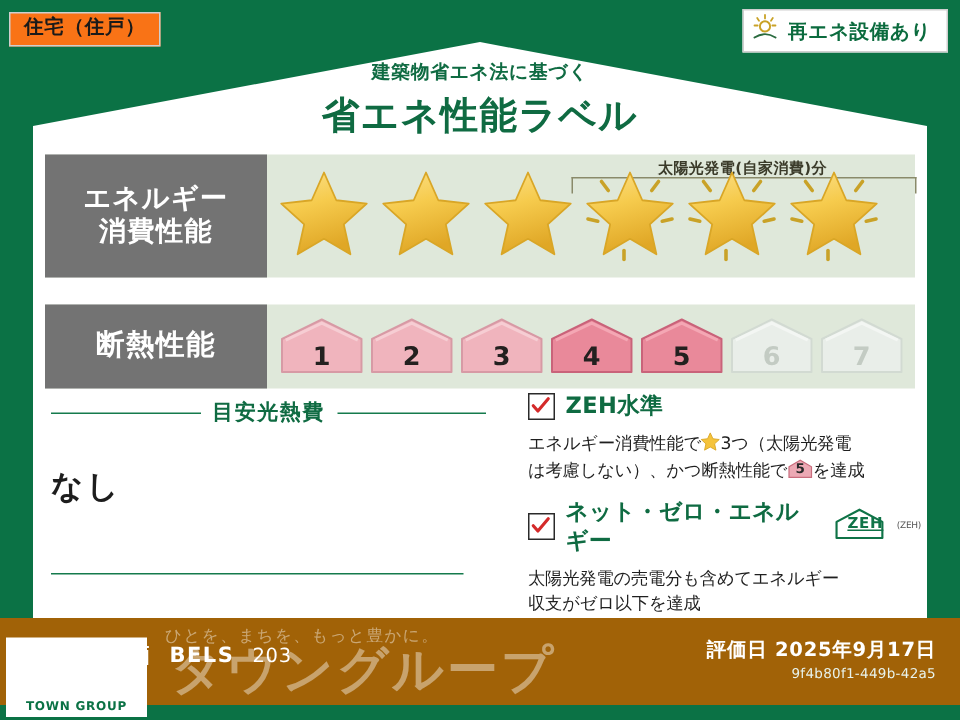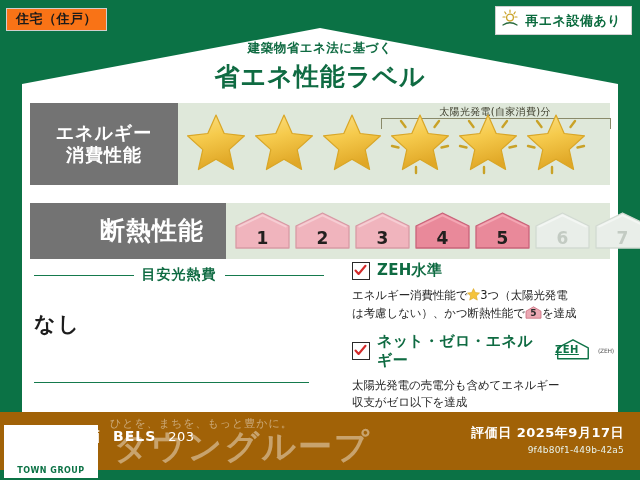--- a/index.html
+++ b/index.html
@@ -52,34 +52,34 @@
   .row-ins{
     position:absolute;left:30px;top:203px;width:580px;height:56px;
     background:#dfe8da;display:flex;align-items:center;
   }
   .row-label{
     width:148px;height:100%;background:#737373;color:#fff;
     display:flex;flex-direction:column;align-items:center;justify-content:center;
     font-size:18px;font-weight:bold;letter-spacing:1px;line-height:1.25;
     flex:none;
   }
-  .row-label.small{font-size:25px;padding-left:48px;}
+  .row-label.small{font-size:19px;}
 
   .stars-area{position:relative;flex:1;height:100%;}
   .stars{
     position:absolute;left:6px;top:50%;transform:translateY(-50%);
     display:flex;align-items:center;gap:4px;
   }
   .star{width:64px;height:64px;position:relative;flex:none;}
   .star svg{display:block;width:100%;height:100%;}
 
   
   .solar-cap{
     position:absolute;left:202px;top:2px;width:230px;text-align:center;
-    font-size:10px;font-weight:normal;color:#3b3b2a;letter-spacing:0.3px;
+    font-size:10px;font-weight:bold;color:#3b3b2a;letter-spacing:0.3px;
   }
   .solar-bracket{
     position:absolute;left:203px;top:15px;width:228px;height:10px;
     border:1.5px solid #8a8a6a;border-bottom:none;
   }
 
   
   .houses{
     position:absolute;left:8px;top:50%;transform:translateY(-50%);
     display:flex;align-items:center;gap:3px;
@@ -111,21 +111,21 @@
   .chk svg{position:absolute;left:1px;top:1px;width:13px;height:13px;}
   .zeh-title{font-size:15px;font-weight:bold;color:#0f6b42;letter-spacing:0.3px;}
   .zeh-desc{
     margin-top:7px;font-size:11.5px;color:#1f1f1f;line-height:1.55;
     letter-spacing:-0.1px;
   }
   .mini-star{display:inline-block;width:13px;height:13px;vertical-align:-2px;}
   .mini-h{display:inline-block;width:17px;height:13px;vertical-align:-2px;position:relative;}
   .mini-h .n{position:absolute;left:0;right:0;top:1px;text-align:center;font-size:9px;font-weight:bold;color:#2a2a2a;}
   .zeh-logo{display:inline-block;width:40px;height:25px;vertical-align:-7px;position:relative;margin-left:3px;}
-  .zeh-logo .zt{position:absolute;left:0;right:2px;top:6px;text-align:left;font-size:10px;font-weight:bold;color:#0f7347;letter-spacing:0.5px;text-decoration:underline;}
+  .zeh-logo .zt{position:absolute;left:0;right:2px;top:6px;text-align:right;font-size:10px;font-weight:bold;color:#0f7347;letter-spacing:0.5px;text-decoration:underline;}
   .zeh-tm{font-size:6px;color:#555;vertical-align:2px;letter-spacing:-0.2px;}
 
   
   .bottombar{position:absolute;left:0;right:0;bottom:10px;height:58px;background:#a16207;}
   .bb-left{
     position:absolute;left:26px;top:16px;
     font-size:14px;font-weight:bold;color:#ffffff;letter-spacing:1px;
     display:flex;align-items:baseline;gap:12px;
   }
   .bb-code{font-size:13px;font-weight:normal;letter-spacing:0.5px;}

